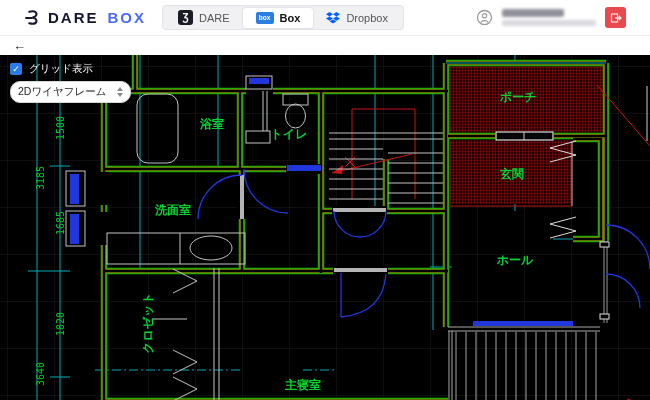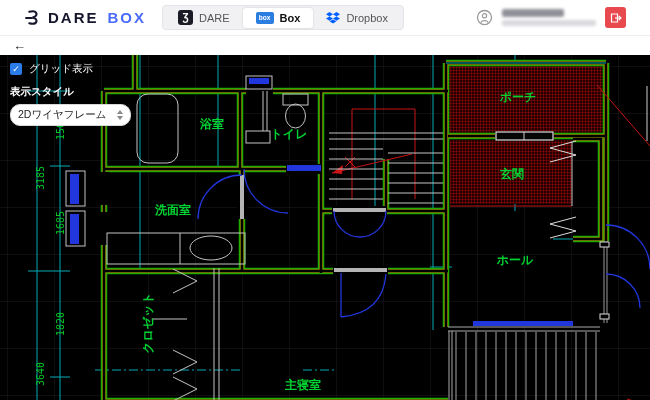--- a/index.html
+++ b/index.html
@@ -117,21 +117,20 @@
   <button class="back-btn">←</button>
 </div>
 
 <div class="canvas">
 
   <div class="controls">
     <div class="ctl-row">
       <span class="checkbox">✓</span>
       <span class="ctl-label">グリッド表示</span>
     </div>
-    <div class="style-label">表示スタイル</div>
     <div class="select">
       <span>2Dワイヤフレーム</span>
       <span class="chev">
           <i class="up"></i>
           <i class="dn"></i>
         </span>
     </div>
   </div>
 
   <svg class="plan-svg" width="650" height="351" viewBox="0 0 650 351">

